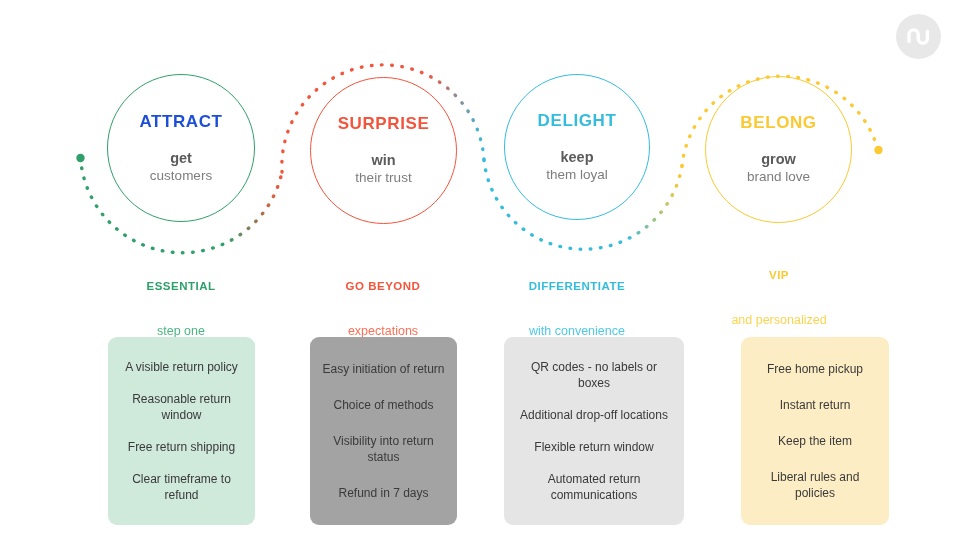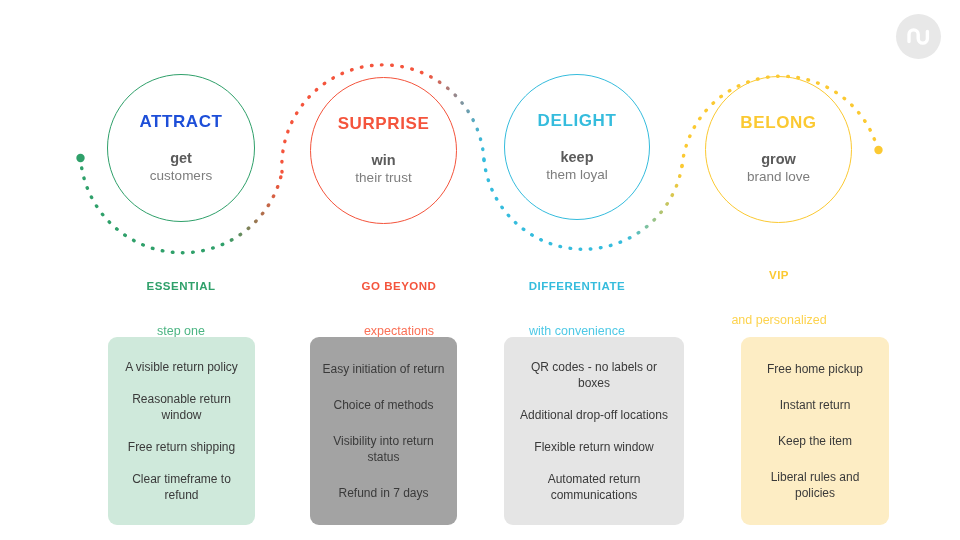--- a/index.html
+++ b/index.html
@@ -177,21 +177,21 @@
     <div class="c-title" style="color:#fbc932;">BELONG</div>
     <div class="c-strong">grow</div>
     <div class="c-sub">brand love</div>
   </div>
 
   <div class="stage-label" style="left:96px; top:279px; width:170px;">
     <div class="sl-top" style="color:#2fa06a;">ESSENTIAL</div>
     <div class="sl-bottom" style="color:#4cb583;">step one</div>
   </div>
 
-  <div class="stage-label" style="left:314px; top:279px; width:170px;">
+  <div class="stage-label" style="left:298px; top:279px; width:170px;">
     <div class="sl-top" style="color:#f4543c;">GO BEYOND</div>
     <div class="sl-bottom" style="color:#fa6f55;">expectations</div>
   </div>
 
   <div class="stage-label" style="left:492px; top:279px; width:170px;">
     <div class="sl-top" style="color:#35bcdd;">DIFFERENTIATE</div>
     <div class="sl-bottom" style="color:#4ec9e6;">with convenience</div>
   </div>
 
   <div class="stage-label" style="left:694px; top:268px; width:170px;">

